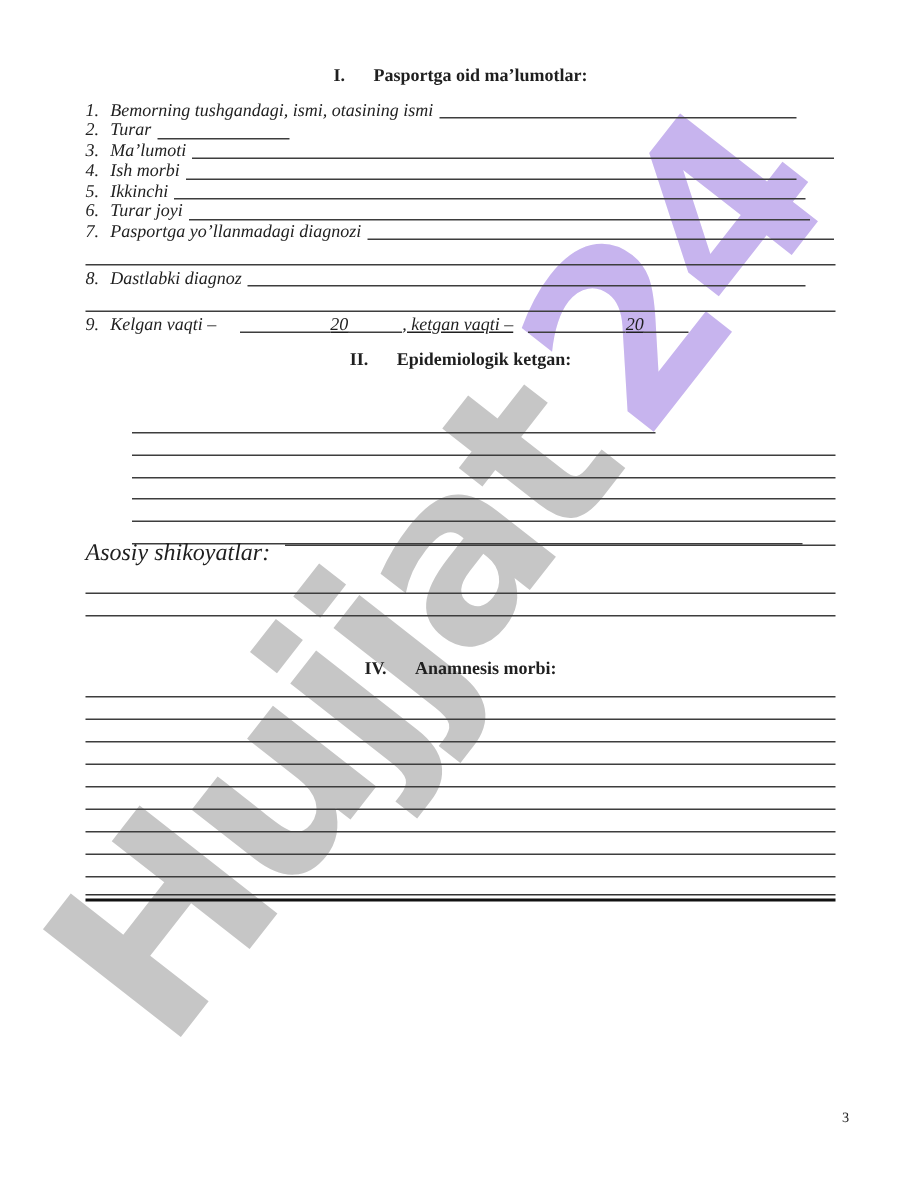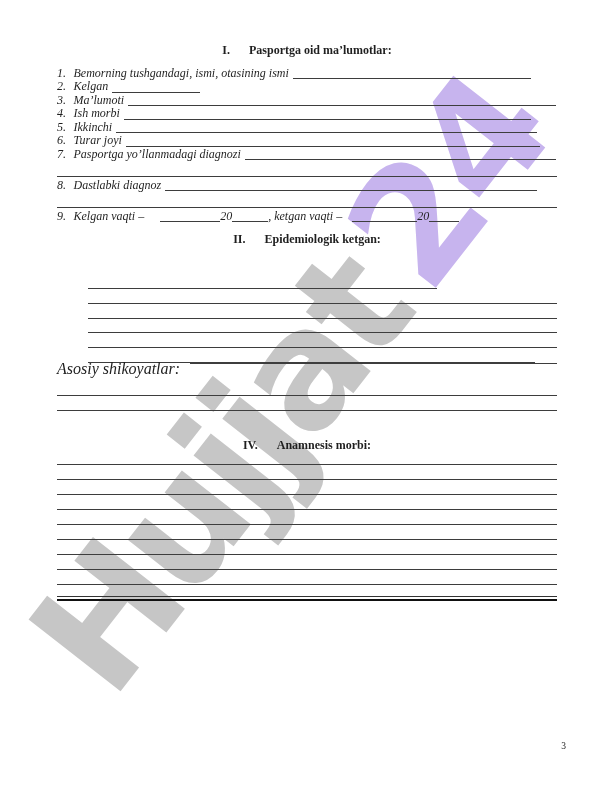--- a/index.html
+++ b/index.html
@@ -22,21 +22,21 @@
   .heading {
     display:flex; justify-content:center; gap:19px;
     font-weight:bold; font-size:12px; line-height:12px;
   }
   .list { margin-top:9.5px; font-style:italic; font-size:12px; }
   .item { display:flex; align-items:flex-end; height:13.5px; line-height:12.5px; }
   .num  { flex:none; width:16.5px; }
   .lbl  { flex:none; padding-right:4px; white-space:nowrap; }
   .fill { flex:1 1 auto; border-bottom:1px solid #3d3d3d; }
   .useg { display:inline-block; border-bottom:1px solid #3d3d3d; height:2px; flex:none; }
-  .txtseg { flex:none; white-space:pre; }
+  .txtseg { flex:none; white-space:pre;text-decoration:underline; }
   .cont { border-bottom:1px solid #3d3d3d; }
   .rule { border-bottom:1px solid #3d3d3d; }
   .lab-row { display:flex; align-items:flex-start; font-style:italic; font-size:16px; line-height:12.5px; }
   .dbl-line { margin-top:11px; border-top:1px solid #333333; border-bottom:2px solid #111111; height:2px; }
   .page-num {
     position:absolute; top:741px; right:46px;
     font-size:9.5px; line-height:10px; z-index:1;
   }
 </style>
 </head>
@@ -56,21 +56,21 @@
     </div>
 
     <div class="list">
       <div class="item">
         <span class="num">1.</span>
         <span class="lbl">Bemorning tushgandagi, ismi, otasining ismi</span>
         <span class="fill" style="margin-right:26px"></span>
       </div>
       <div class="item">
         <span class="num">2.</span>
-        <span class="lbl">Kelgan</span>
+        <span class="lbl">Turar</span>
         <span class="useg" style="width:88px"></span>
       </div>
       <div class="item">
         <span class="num">3.</span>
         <span class="lbl">Ma’lumoti</span>
         <span class="fill" style="margin-right:1px"></span>
       </div>
       <div class="item">
         <span class="num">4.</span>
         <span class="lbl">Ish morbi</span>

